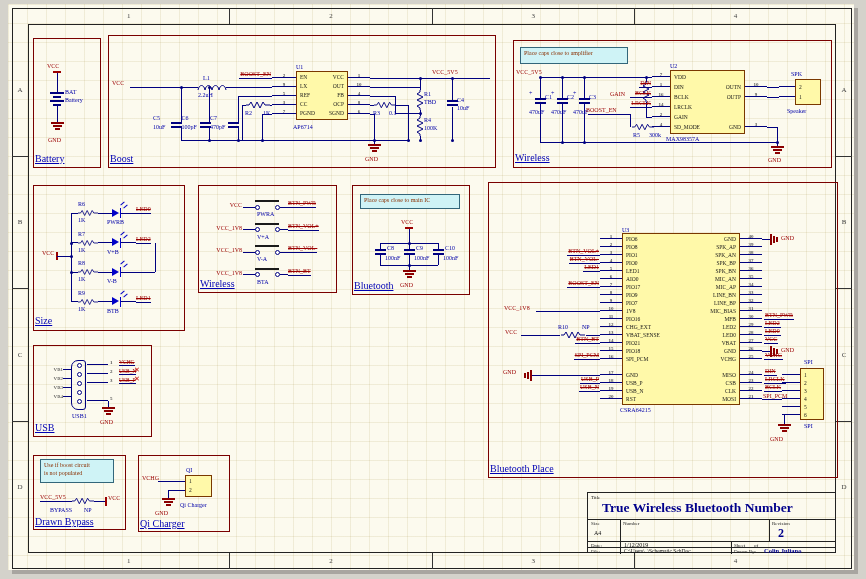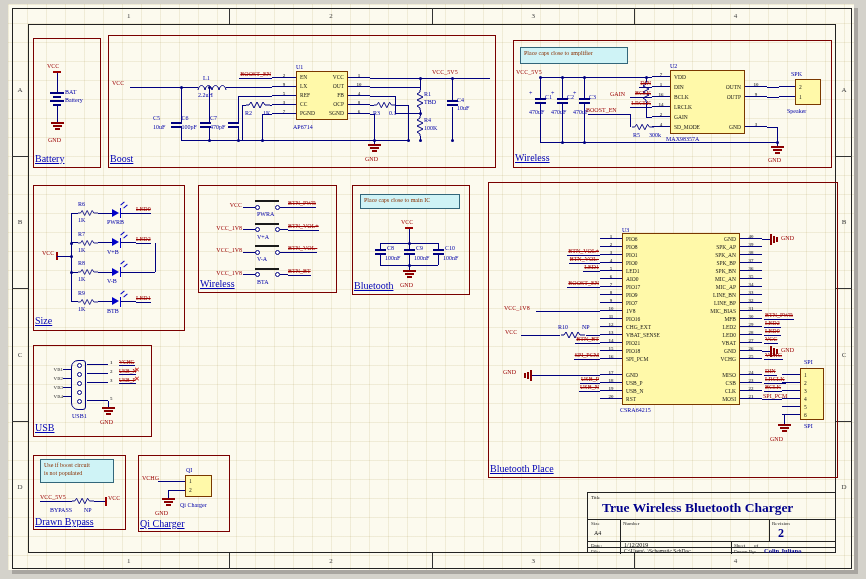--- a/index.html
+++ b/index.html
@@ -1133,21 +1133,21 @@
   <span class="nl" style="left:155px;top:510px">GND</span>
 
   <div class="tb">
     <i class="hline" style="top:26px"></i>
     <i class="hline" style="top:48px"></i>
     <i class="hline" style="top:54px"></i>
     <i class="vline" style="left:32px;top:26px;height:35px"></i>
     <i class="vline" style="left:181px;top:26px;height:22px"></i>
     <i class="vline" style="left:143px;top:48px;height:13px"></i>
     <span class="lab" style="left:3px;top:2px">Title</span>
-    <span class="big" style="left:14px;top:8px">True Wireless Bluetooth Charger</span>
+    <span class="big" style="left:14px;top:8px">True Wireless Bluetooth Number</span>
     <span class="lab" style="left:3px;top:28px">Size</span>
     <span class="val" style="left:6px;top:37px">A4</span>
     <span class="lab" style="left:35px;top:28px">Number</span>
     <span class="val" style="left:38px;top:37px"></span>
     <span class="lab" style="left:184px;top:28px">Revision</span>
     <span class="big" style="left:190px;top:34px;font-size:12px">2</span>
     <span class="lab" style="left:3px;top:50px">Date:</span>
     <span class="val" style="left:36px;top:49px">1/12/2019</span>
     <span class="lab" style="left:146px;top:50px">Sheet</span>
     <span class="lab" style="left:166px;top:50px">of</span>

